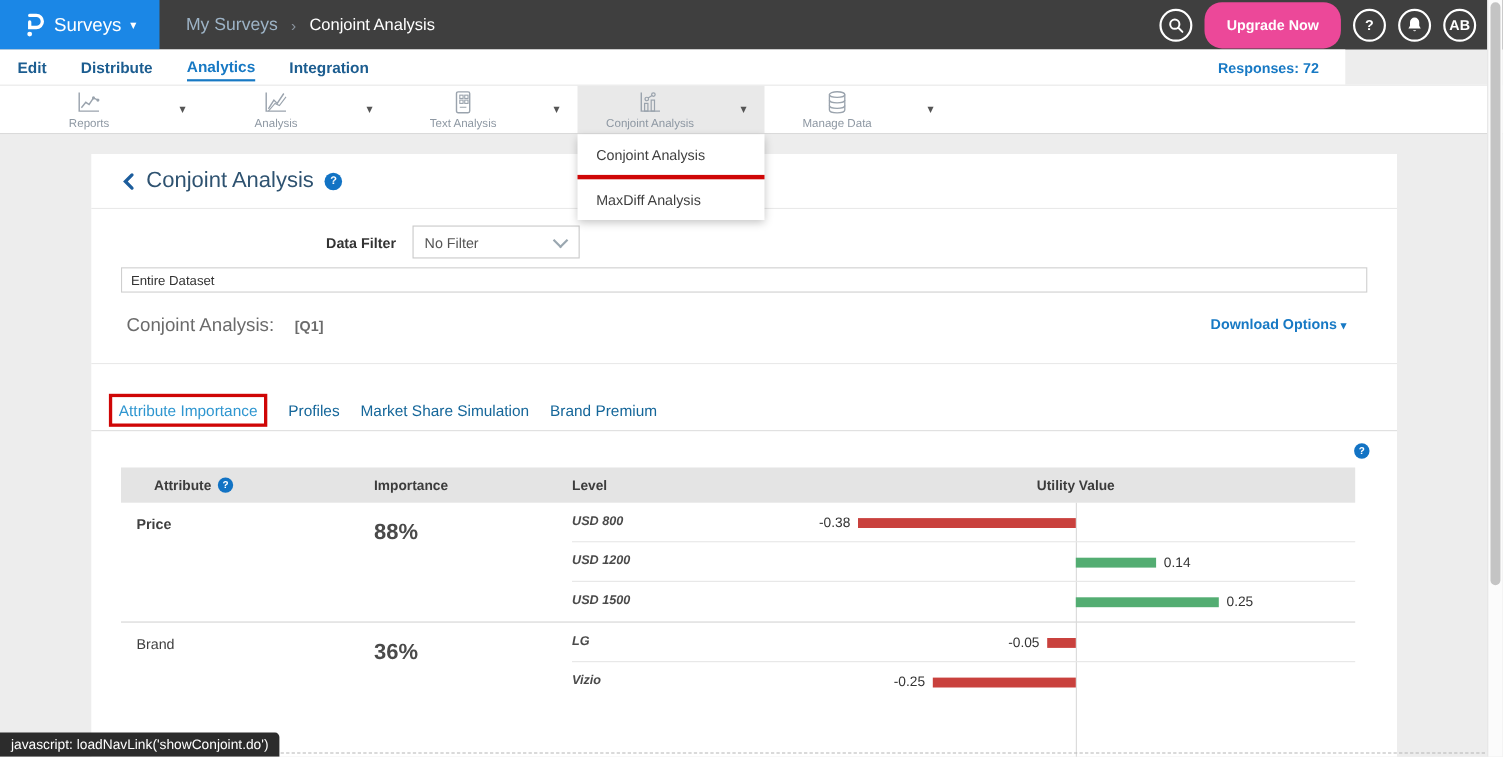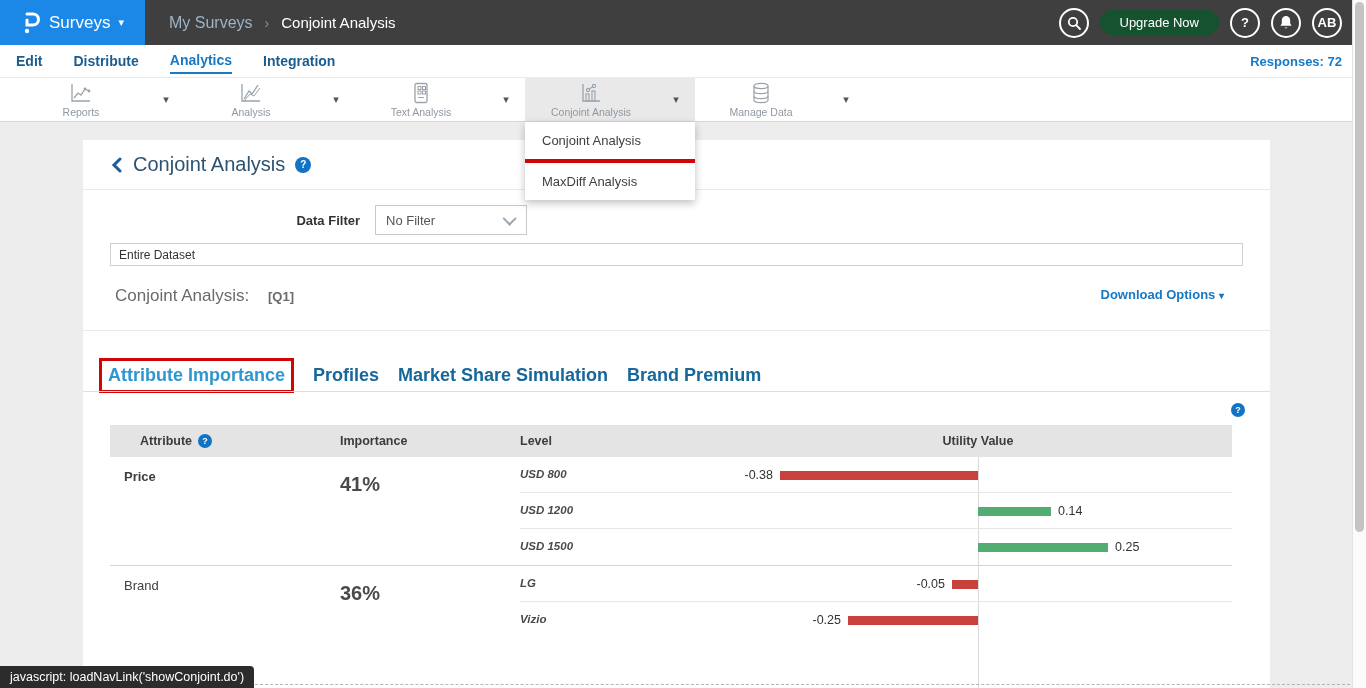--- a/index.html
+++ b/index.html
@@ -14,25 +14,25 @@
   .logo-glyph { width:20px; height:24px; }
   .product-name { font-size:17px; color:#fff; }
   .hdr-caret { font-size:11px; color:#fff; }
   .breadcrumb { display:flex; align-items:center; gap:12px; margin-left:24px; }
   .bc-parent { color:#9db3c6; font-size:16px; cursor:pointer; }
   .bc-sep { color:#8a949e; font-size:14px; }
   .bc-current { color:#ffffff; font-size:15px; }
   .topbar-right { margin-left:auto; display:flex; align-items:center; gap:11px; padding-right:24px; }
   .circ { width:30px; height:30px; border:2px solid #fff; border-radius:50%; display:flex;
     align-items:center; justify-content:center; color:#fff; font-weight:bold; font-size:13px; cursor:pointer; background:transparent; }
-  .upgrade-btn { height:25px; padding:0 20px; border:none; border-radius:16px; background:#14532d;
-    color:#fff; font-weight:normal; font-size:13px; cursor:pointer; font-family:"Liberation Sans",sans-serif; }
-
-  
-  .subnav { position:absolute; left:0; top:45px; width:1366px; height:32px; background:#fff;
+  .upgrade-btn { height:42px; padding:0 20px; border:none; border-radius:16px; background:#ec4899;
+    color:#fff; font-weight:bold; font-size:13px; cursor:pointer; font-family:"Liberation Sans",sans-serif; }
+
+  
+  .subnav { position:absolute; left:0; top:45px; width:1223px; height:32px; background:#fff;
     display:flex; align-items:center; padding:0 24px 0 16px; }
   .subnav-link { font-size:14px; font-weight:600; color:#1c5d90; margin-right:31px; cursor:pointer;
     text-decoration:none; padding:4px 0; }
   .subnav-link.active { color:#1779c4; border-bottom:2px solid #1779c4; }
   .responses { margin-left:auto; font-size:13px; font-weight:bold; color:#1779c4; }
 
   
   .toolbar { position:absolute; left:0; top:77px; width:1366px; height:45px; background:#fff;
     border-top:1px solid #eaeaea; border-bottom:1px solid #d6d6d6; display:flex; }
   .tb-group { width:170px; height:100%; display:flex; align-items:stretch; }
@@ -78,21 +78,21 @@
   .section-row { position:absolute; left:0; top:140px; width:100%; height:32px; }
   .section-title { position:absolute; left:32px; top:6px; font-size:17px; color:#6b6b6b; }
   .section-q { position:absolute; left:185px; top:9px; font-size:13px; font-weight:bold; color:#6b6b6b; }
   .download-link { position:absolute; right:46px; top:7px; font-size:13px; font-weight:bold;
     color:#1779c4; cursor:pointer; }
   .download-caret { color:#1779c4; font-size:10px; }
   .section-divider { position:absolute; left:0; top:190px; width:100%; height:1px; background:#e9e9e9; }
 
   
   .tabs-row { position:absolute; left:16px; top:218px; display:flex; align-items:center; gap:19px; }
-  .tab { font-size:18px; font-weight:bold; color:#16679a; cursor:pointer; padding:5px 0; }
+  .tab { font-size:14px; font-weight:normal; color:#16679a; cursor:pointer; padding:5px 0; }
   .tab.active { color:#2f96d0; border:3px solid #cf0606; padding:4px 6px; }
   .tabs-divider { position:absolute; left:0; top:251px; width:100%; height:1px; background:#dedede; }
   .table-help { position:absolute; left:1148px; top:263px; }
 
   
   .ca-table { position:absolute; left:27px; top:285px; width:1122px; }
   .t-header { height:32px; background:#e4e4e4; display:flex; align-items:center; }
   .th { font-size:12.5px; font-weight:bold; color:#3c3c3c; }
   .th-attr { width:230px; padding-left:30px; display:flex; align-items:center; gap:6px; }
   .th-imp { width:180px; }
@@ -305,21 +305,21 @@
       <div class="th th-util">
         <span>Utility Value</span>
       </div>
     </div>
 
     <div class="t-body">
       <div class="zero-axis"></div>
 
       <div class="attr-group">
         <span class="attr-name bold">Price</span>
-        <span class="attr-imp">41%</span>
+        <span class="attr-imp">88%</span>
         <div class="level-row">
           <span class="level-label">USD 800</span>
           <div class="util-cell">
               <div class="util-bar" style="width: 198px; background: rgb(201, 65, 61); left: 50px;"></div>
               <span class="util-label" style="left: 43px; transform: translateX(-100%);">-0.38</span>
             </div>
         </div>
         <div class="level-row">
           <span class="level-label">USD 1200</span>
           <div class="util-cell">

